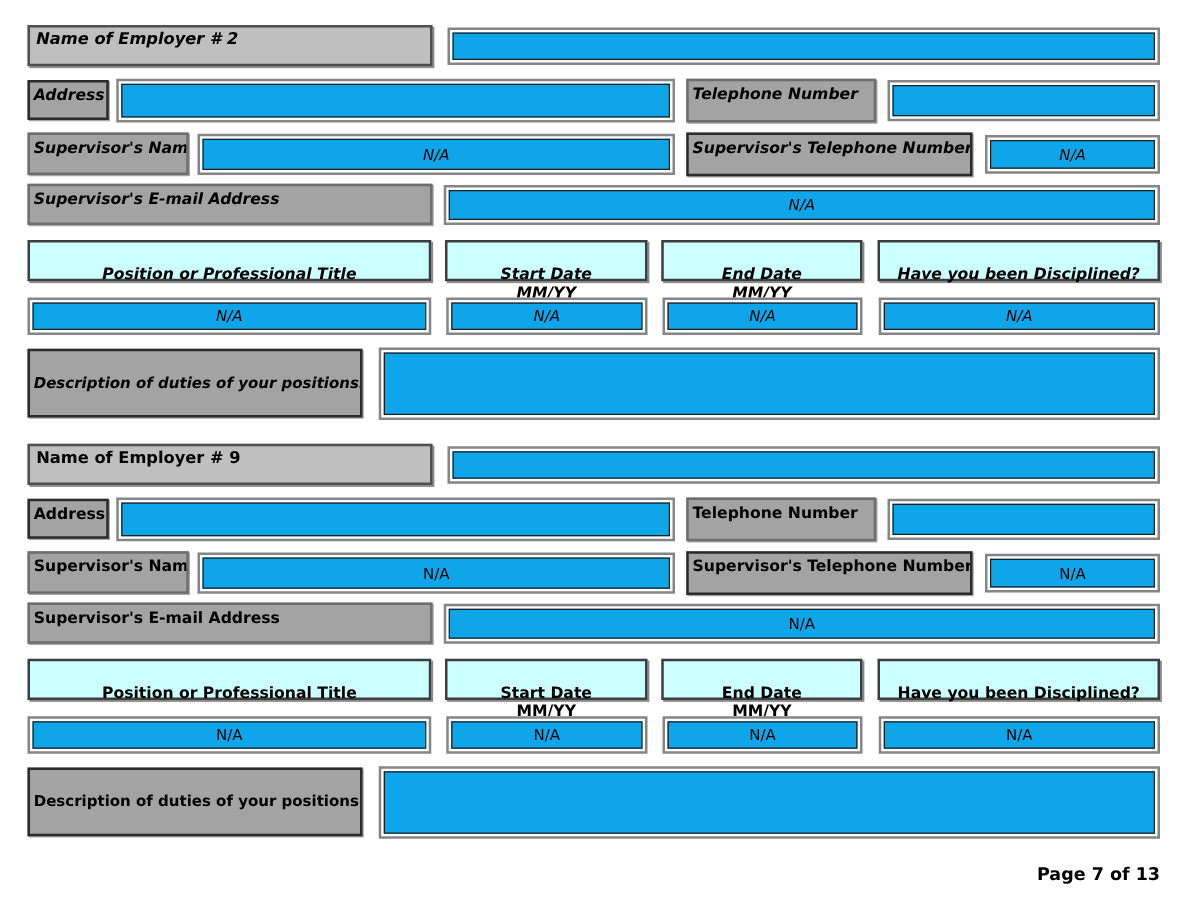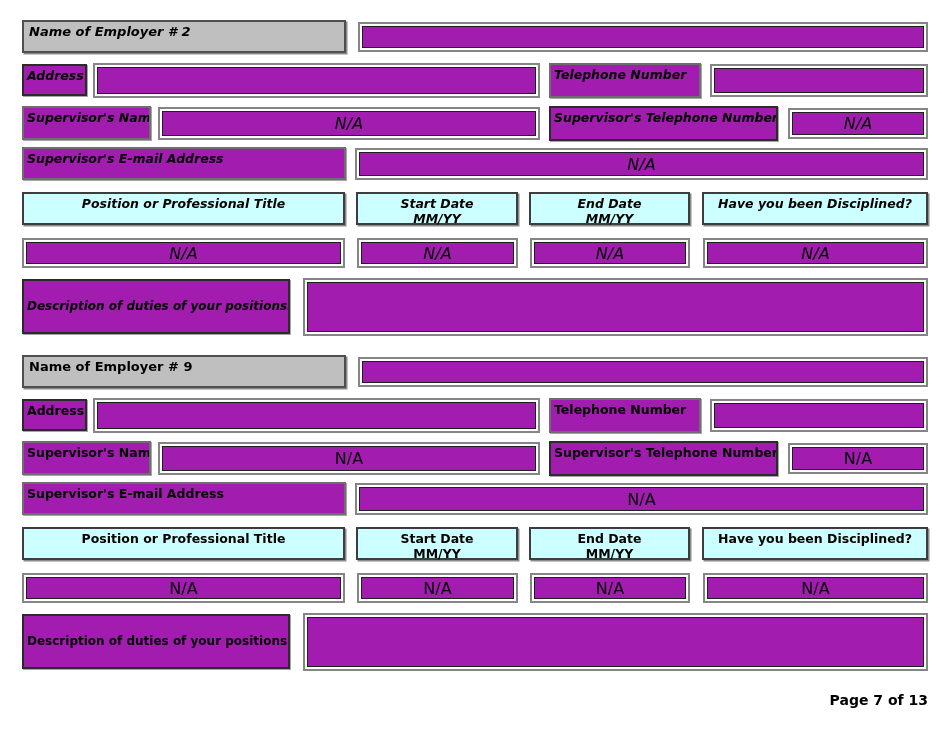--- a/index.html
+++ b/index.html
@@ -12,21 +12,21 @@
     overflow: hidden;
   }
   .section { position: absolute; left: 0; width: 950px; height: 316px; }
   .sec-a { top: 20px; font-style: italic; }
   .sec-b { top: 355px; }
 
   .box { position: absolute; box-sizing: border-box; }
 
   
   .label {
-    background: #a21caf;
+    background: #a3a3a3;
     border: 2px solid #6e6e6e;
     box-shadow: 1px 1px 0 rgba(0,0,0,0.35);
     font-weight: bold;
     font-size: 12.5px;
     line-height: 1.2;
     padding: 2px 3px;
     white-space: nowrap;
     overflow: hidden;
   }
   .label.dark { border-color: #2b2b2b; }
@@ -47,38 +47,38 @@
     border: 2px solid #3d3d3d;
     box-shadow: 1.5px 1.5px 0 #8a8a8a;
     font-weight: bold;
     font-size: 12.5px;
     line-height: 1.2;
     display: flex;
     align-items: flex-start;
     justify-content: center;
     text-align: center;
     white-space: pre-line;
-    padding-top: 2px;
+    padding-top: 17px;
   }
 
   
   .field {
     background: #ffffff;
     border: 2px solid #858585;
     padding: 2px;
     display: flex;
   }
   .field-inner {
     flex: 1;
     border: 1px solid #1f1f1f;
-    background: #a21caf;
+    background: #0ea5e9;
     display: flex;
     align-items: center;
     justify-content: center;
-    font-size: 16px;
+    font-size: 12px;
     overflow: hidden;
   }
   .field-inner.left { justify-content: flex-start; padding-left: 6px; }
 
   .duties-label { display: flex; align-items: center; white-space: nowrap; font-size: 12px; }
 
   .footer {
     position: absolute;
     top: 692px;
     right: 22px;

